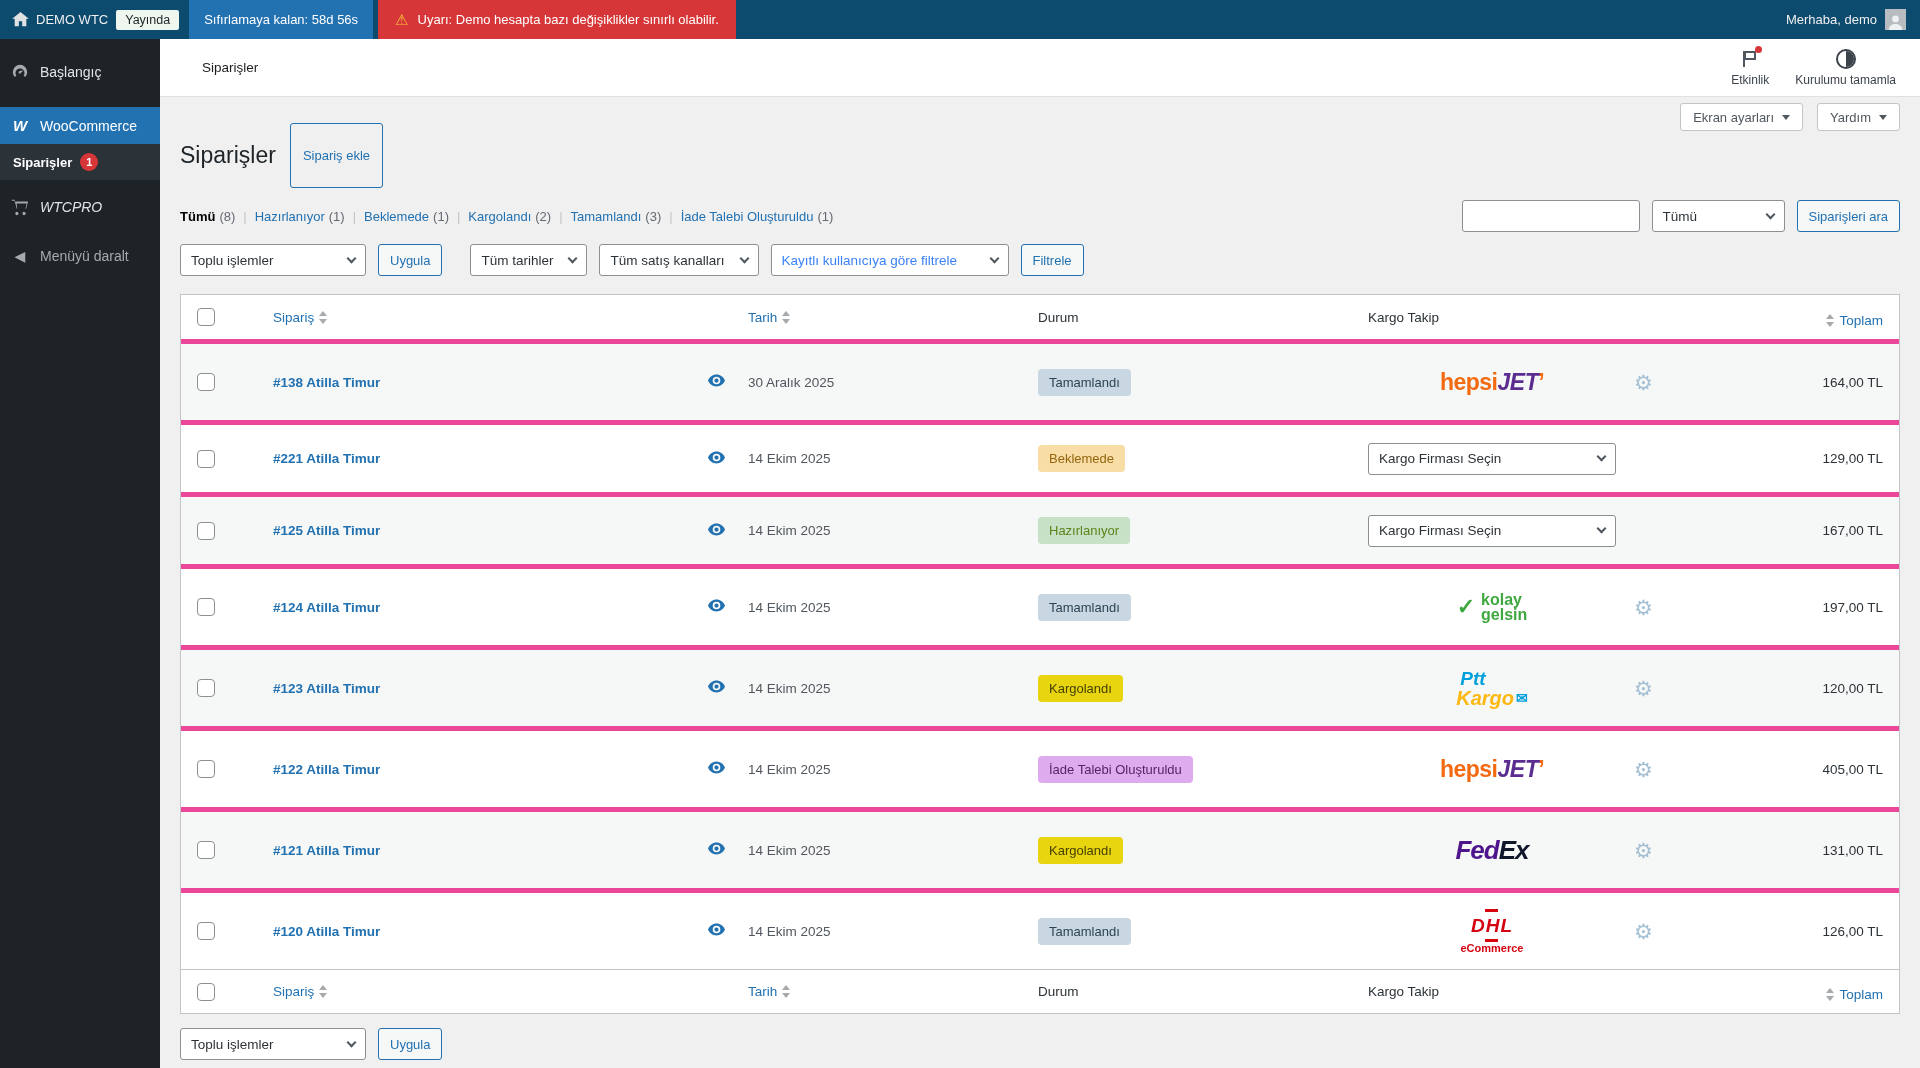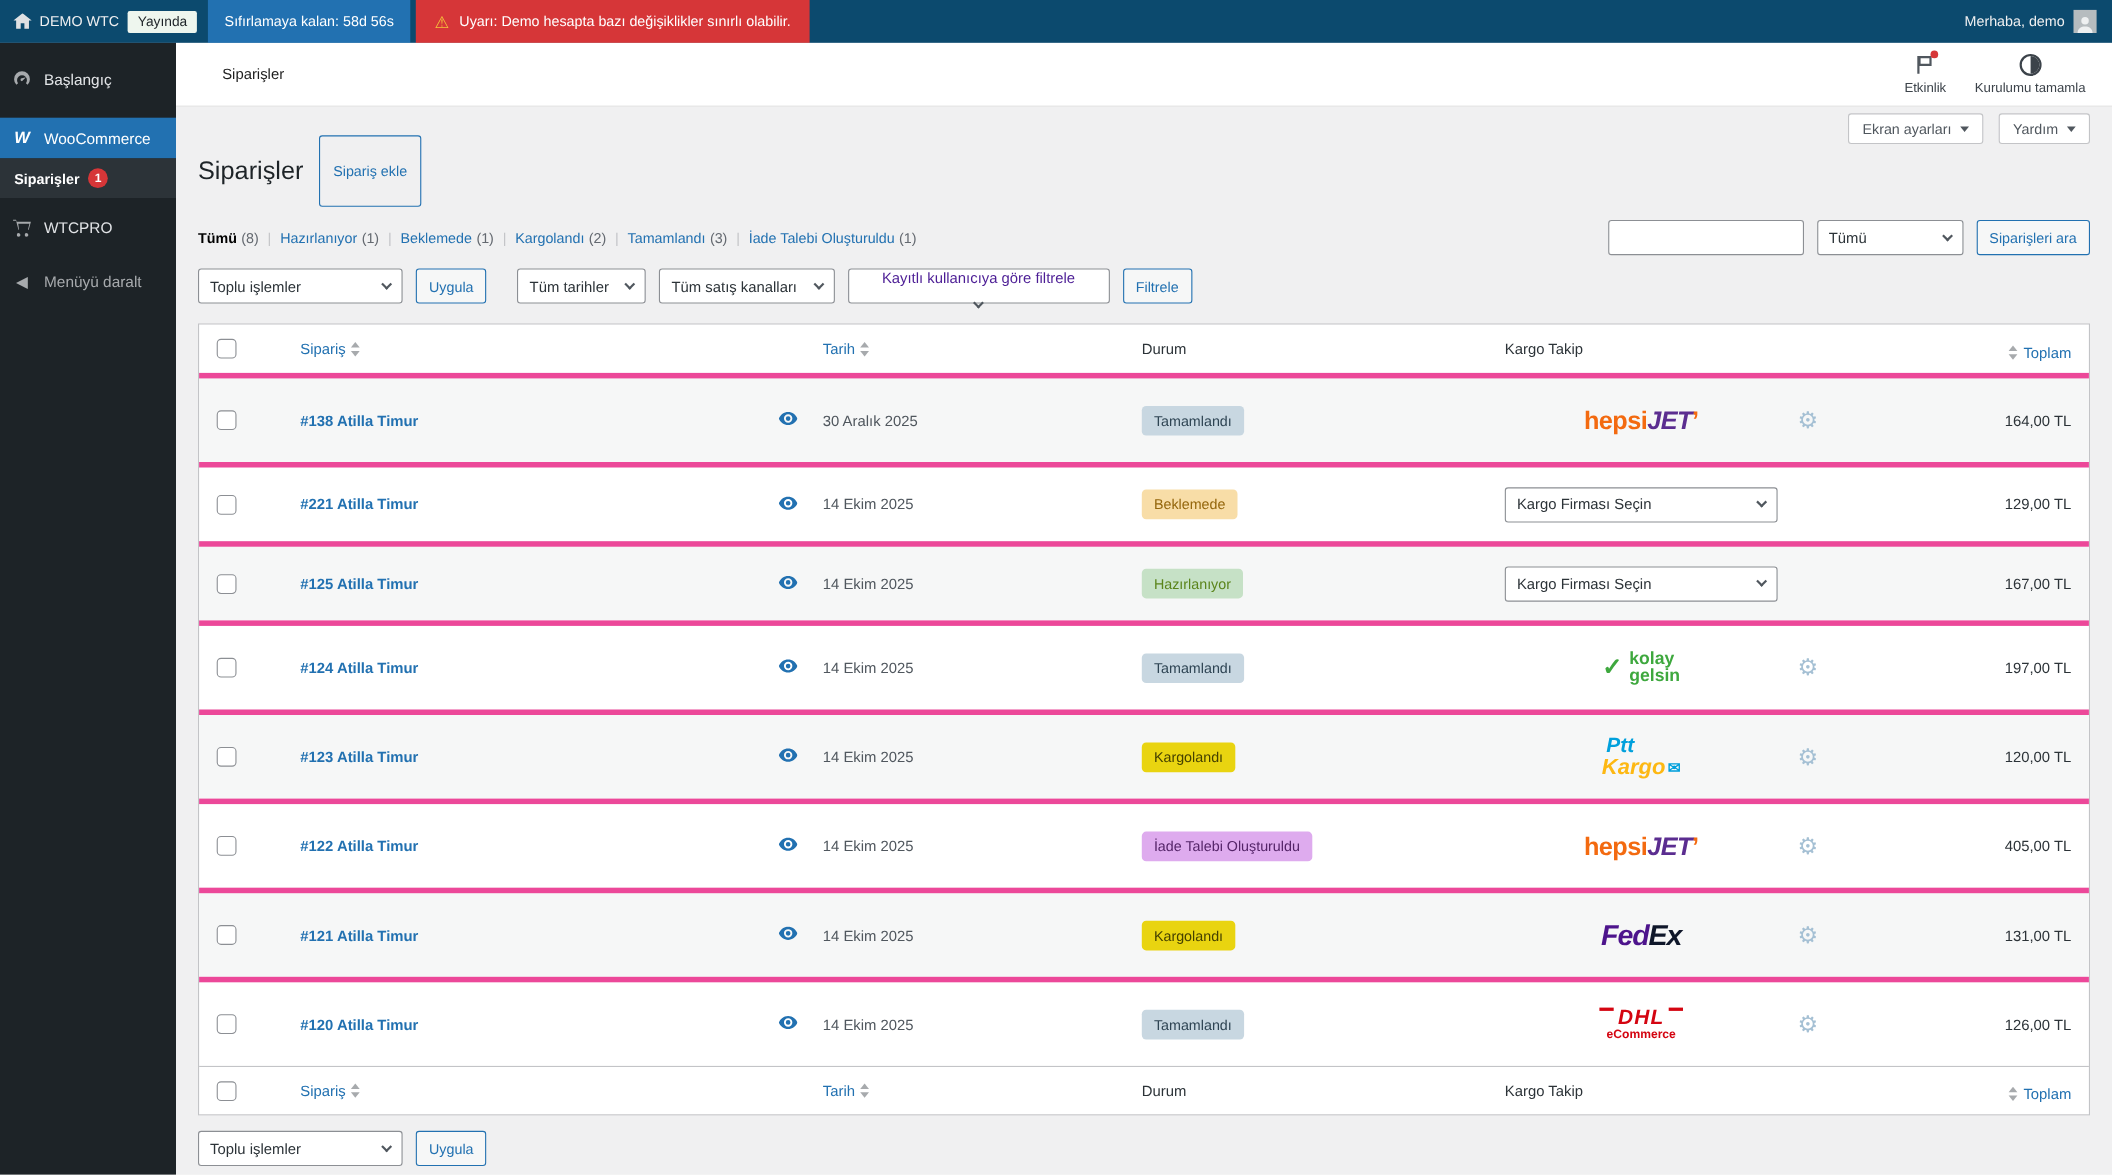--- a/index.html
+++ b/index.html
@@ -57,21 +57,21 @@
   ul.subsubsub a { color:#2271b1; text-decoration:none; cursor:pointer; }
   ul.subsubsub li.current a { color:#000; font-weight:bold; }
   ul.subsubsub .count { color:#646970; margin-left:4px; }
 
   .search-form { display:flex; gap:12px; align-items:center; }
   .search-input { width:178px; height:32px; border:1px solid #8c8f94; border-radius:3px; background:#fff; padding:0 8px; font-size:13px; font-family:inherit; }
   .btn { display:inline-flex; align-items:center; justify-content:center; height:32px; padding:0 11px; border:1px solid #2271b1; border-radius:3px; background:#f6f7f7; color:#2271b1; font-size:13px; cursor:pointer; font-family:inherit; }
 
   .fselect { display:inline-flex; align-items:center; justify-content:space-between; background:#fff; border:1px solid #8c8f94; border-radius:3px; height:32px; padding:0 10px 0 10px; font-size:13.5px; color:#2c3338; gap:16px; cursor:pointer; }
   .fselect .chev { width:7px; height:7px; border-right:2px solid #50575e; border-bottom:2px solid #50575e; transform:rotate(45deg); margin-top:-4px; flex:none; }
-  .fselect.placeholder { color:#4c1d95;flex-direction:column; }
+  .fselect.placeholder { color:#3b82f6; }
 
   .tablenav { display:flex; align-items:center; gap:12px; margin-top:12px; }
   .tablenav .gap { width:4px; }
 
   
   .list-table { margin-top:18px; background:#fff; border:1px solid #c3c4c7; }
   .trow, .thead { display:grid; grid-template-columns:76px 435px 40px 290px 330px 330px 1fr; align-items:center; }
   .thead { height:44px; font-size:13.5px; }
   .thead.bottom { border-top:1px solid #c3c4c7; }
   .cell { padding:0 16px; }
@@ -116,21 +116,21 @@
   .lg-kolay .chk { font-size:22px; font-weight:bold; }
   .lg-kolay .words { display:flex; flex-direction:column; font-size:16px; font-weight:bold; line-height:0.95; }
   .lg-ptt { display:flex; flex-direction:column; line-height:1; font-style:italic; font-weight:bold; }
   .lg-ptt .l1 { color:#00a0dc; font-size:19px; margin-left:4px; }
   .lg-ptt .l2 { color:#fdb813; font-size:20px; display:flex; align-items:center; gap:2px; }
   .lg-ptt .env { color:#00a0dc; font-size:14px; font-style:normal; }
   .lg-fedex { font-size:26px; font-weight:bold; font-style:italic; letter-spacing:-1px; }
   .lg-fedex .p1 { color:#4d148c; }
   .lg-fedex .p2 { color:#0f172a; }
   .lg-dhl { display:flex; flex-direction:column; align-items:center; line-height:1; }
-  .lg-dhl .row1 { display:flex; align-items:flex-start; gap:4px; }
+  .lg-dhl .row1 { display:flex; align-items:center; gap:4px;flex-direction:column; }
   .lg-dhl .bar { width:13px; height:3px; background:#d40511; }
   .lg-dhl .word { color:#d40511; font-weight:bold; font-style:italic; font-size:19px; letter-spacing:1px; }
   .lg-dhl .sub { color:#d40511; font-weight:bold; font-size:11px; margin-top:1px; }
 
   .bottom-nav { margin-top:14px; display:flex; gap:12px; align-items:center; }
 </style>
 </head>
 <body>
 
 <div class="app">
@@ -175,21 +175,21 @@
         <span>Başlangıç</span>
       </div>
       <div class="s-item active">
         <span class="s-ico" style="font-weight:bold;font-style:italic;font-size:15px;color:#fff;">W</span>
         <span>WooCommerce</span>
       </div>
       <div class="s-sub">
         <span>Siparişler</span>
         <span class="s-bubble">1</span>
       </div>
-      <div class="s-item" style="margin-top:8px;">
+      <div class="s-item" style="margin-top:8px;font-style:italic;">
         <span class="s-ico">
           <svg width="18" height="18" viewBox="0 0 20 20" fill="currentColor">
               <path d="M1 2h3l.6 2H19l-2.2 8H6.4L4 3H1zm6 10h9l1.5-6H6.2zM7 15.5A1.8 1.8 0 1 0 7 19a1.8 1.8 0 0 0 0-3.5zm8 0a1.8 1.8 0 1 0 0 3.5 1.8 1.8 0 0 0 0-3.5z"></path>
             </svg>
         </span>
         <span>WTCPRO</span>
       </div>
       <div class="s-item s-collapse">
         <span class="s-ico">◀</span>
         <span>Menüyü daralt</span>

